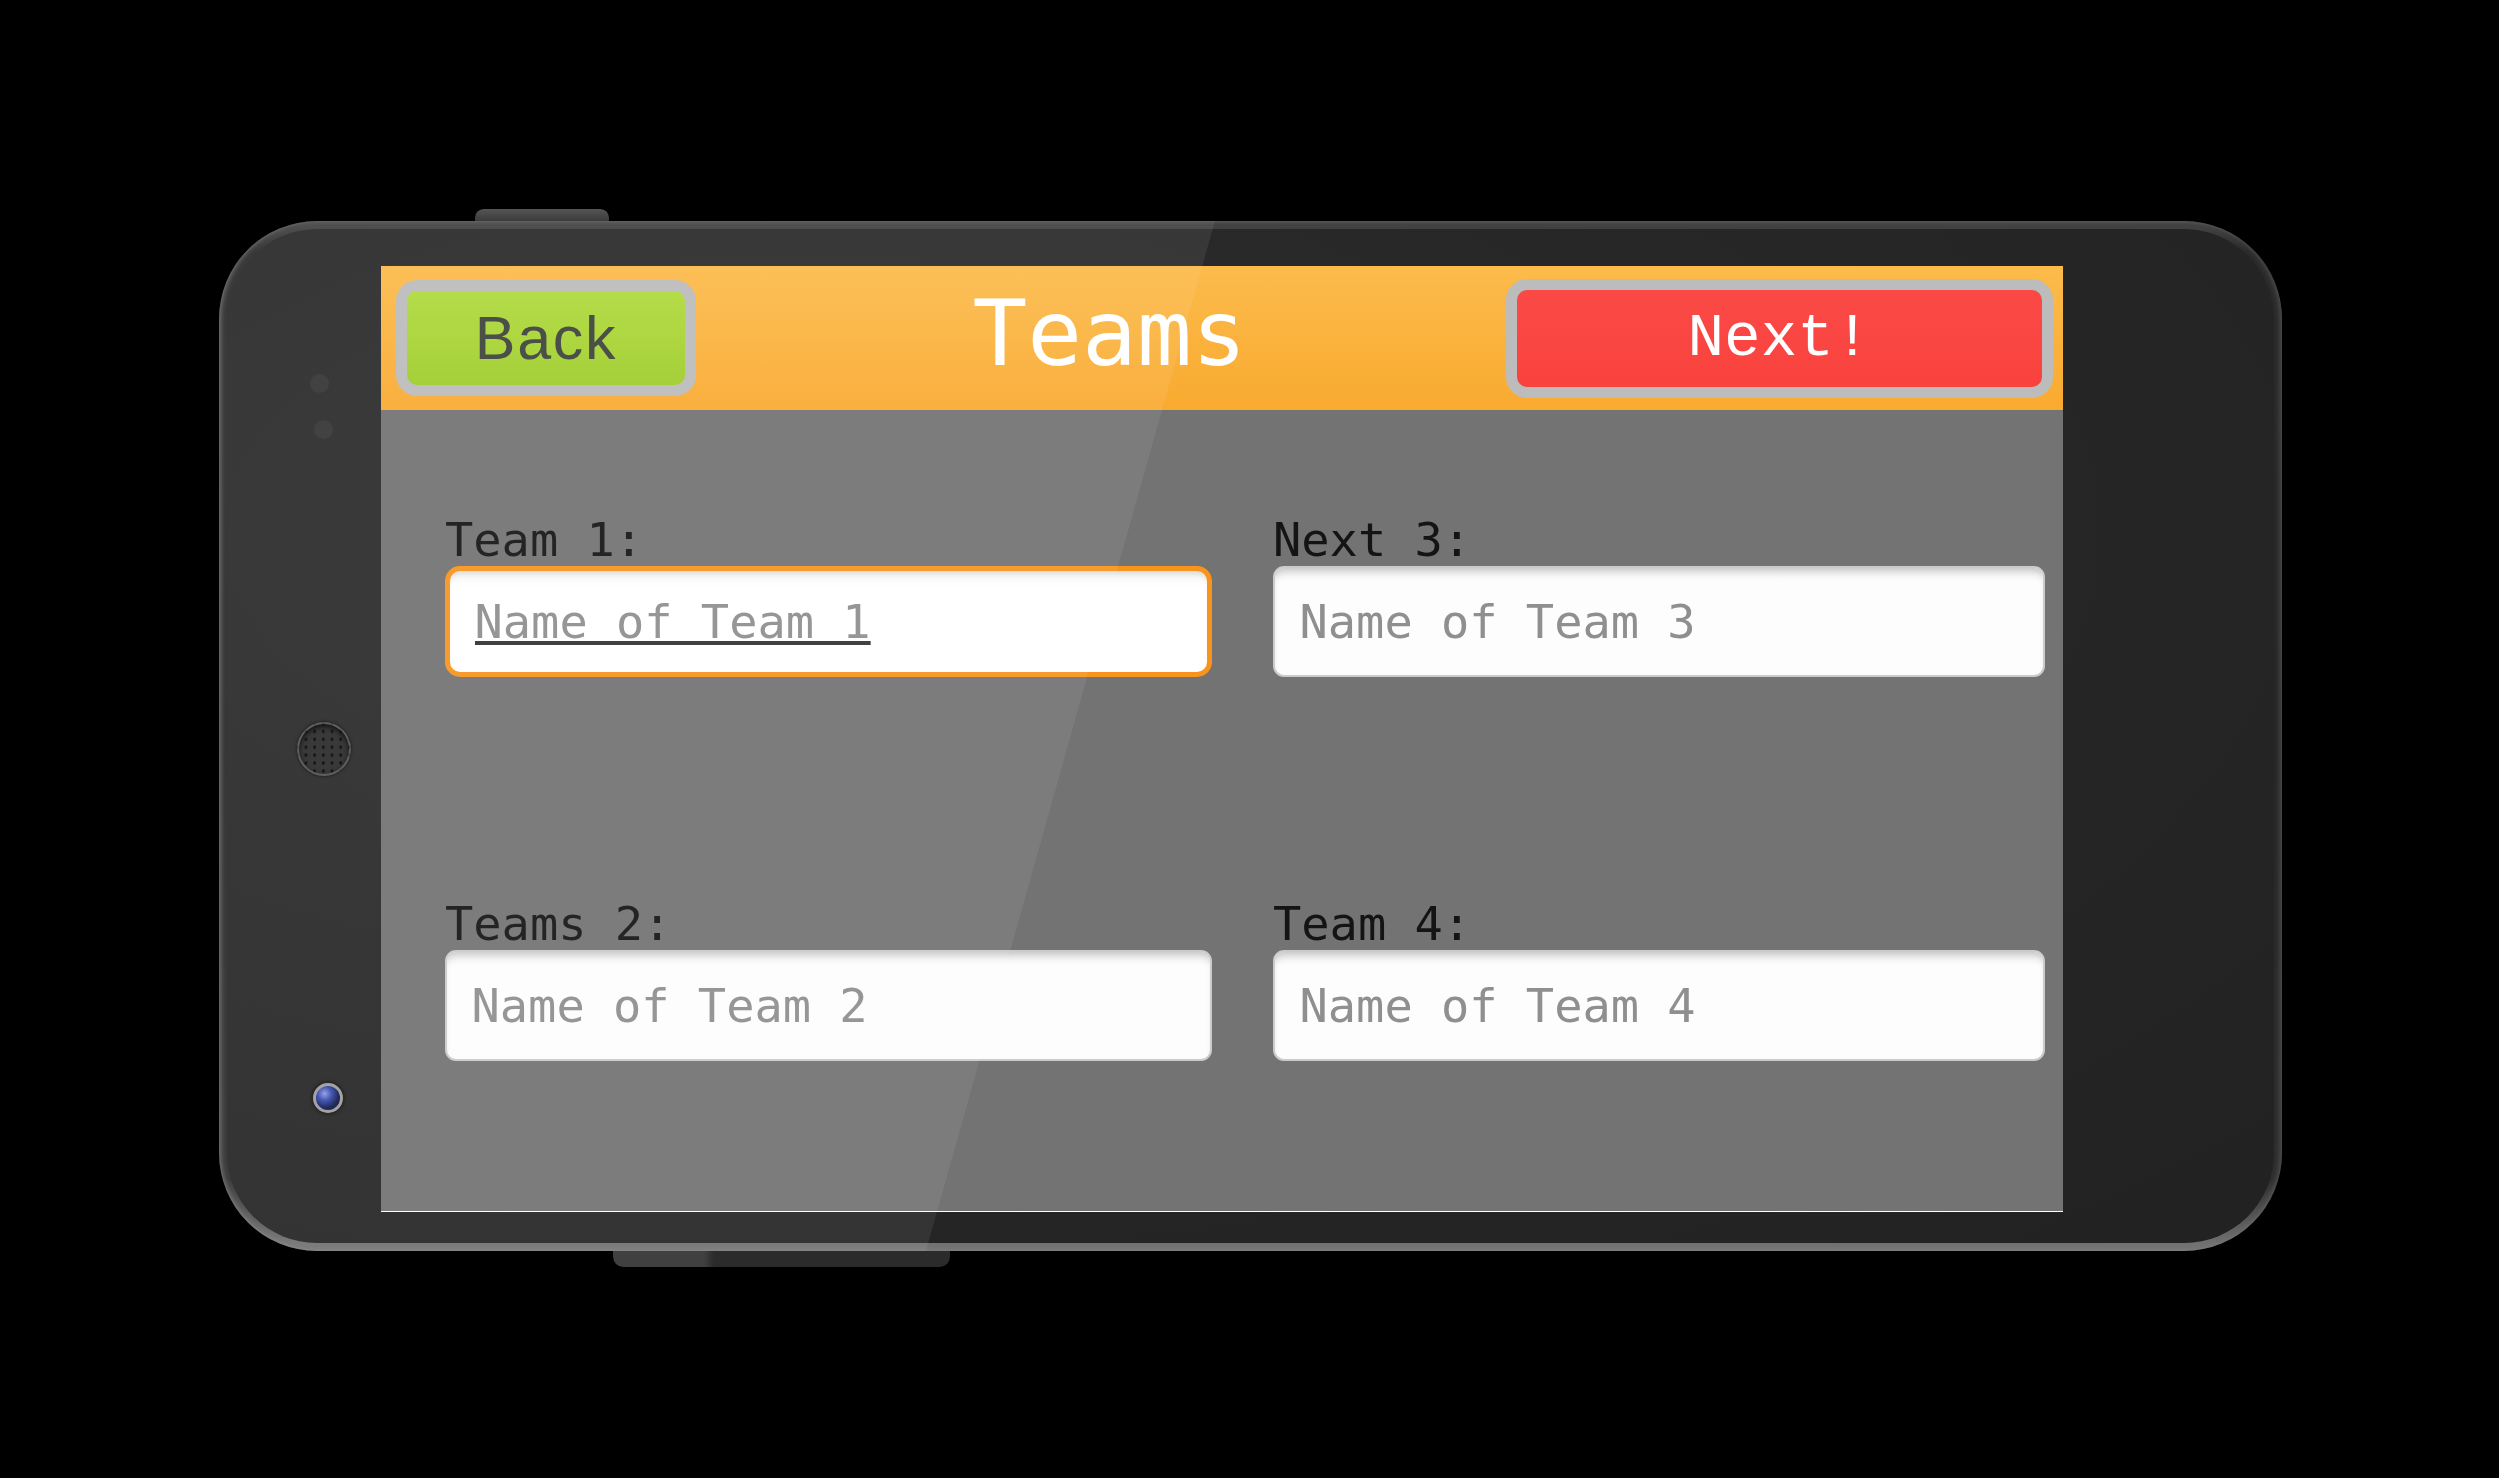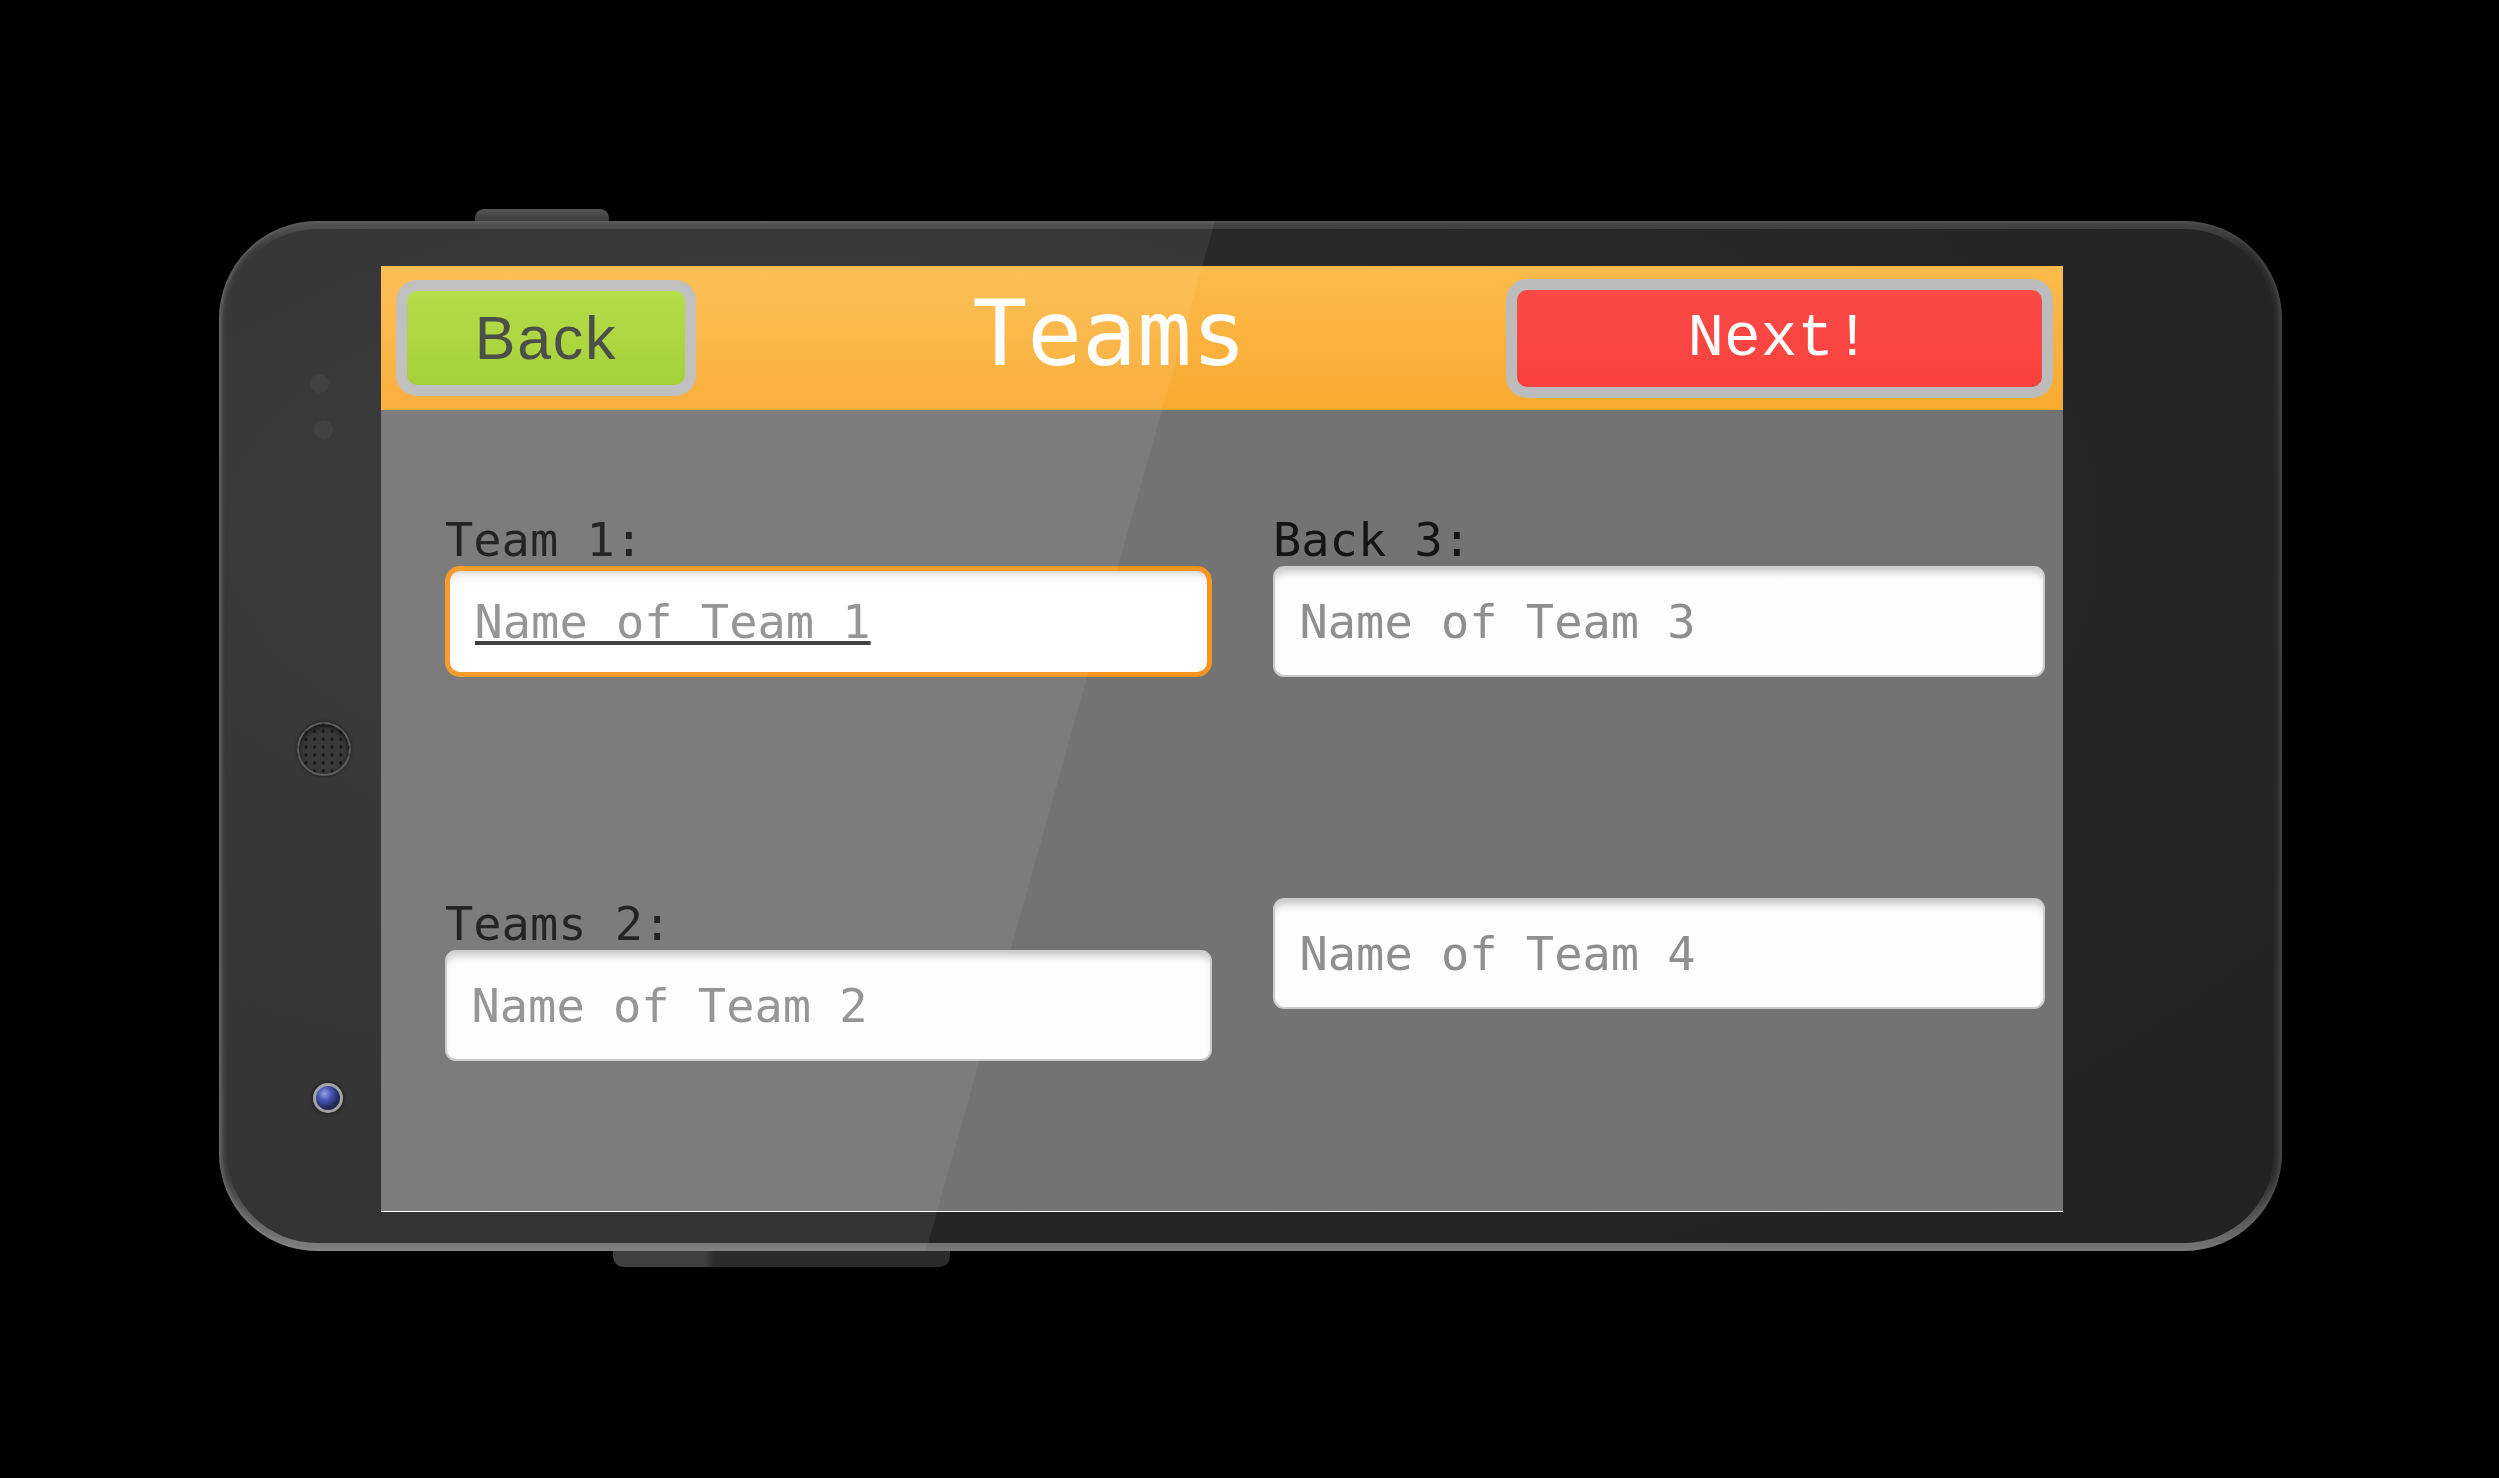--- a/index.html
+++ b/index.html
@@ -102,30 +102,31 @@
       </div>
 
       <div class="content">
 
         <div class="field">
           <div class="field-label">Team 1:</div>
           <input class="field-input focused" type="text" placeholder="Name of Team 1" style="">
         </div>
 
         <div class="field">
-          <div class="field-label">Back 3:</div>
+          <div class="field-label">Next 3:</div>
           <input class="field-input" type="text" placeholder="Name of Team 3" style="">
         </div>
 
         <div class="field">
           <div class="field-label">Teams 2:</div>
           <input class="field-input" type="text" placeholder="Name of Team 2" style="">
         </div>
 
         <div class="field">
+          <div class="field-label">Team 4:</div>
           <input class="field-input" type="text" placeholder="Name of Team 4" style="">
         </div>
       </div>
     </div>
 
     <div class="glare"></div>
   </div>
 </div>
 
 

